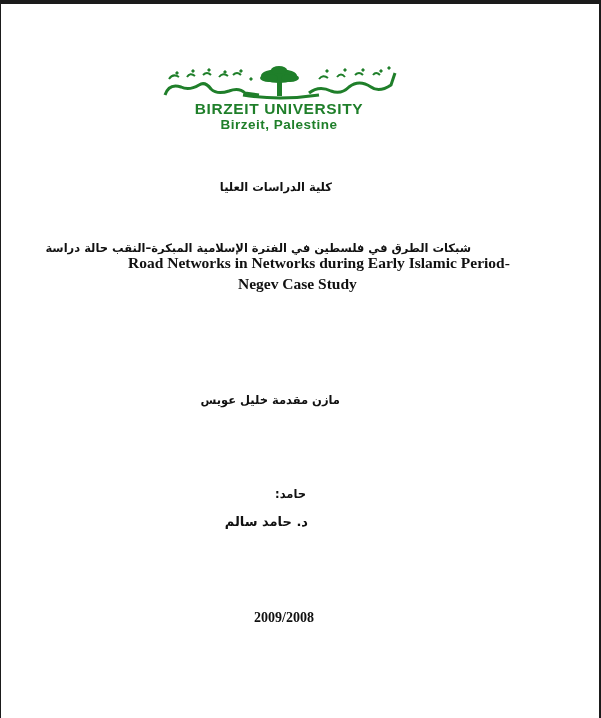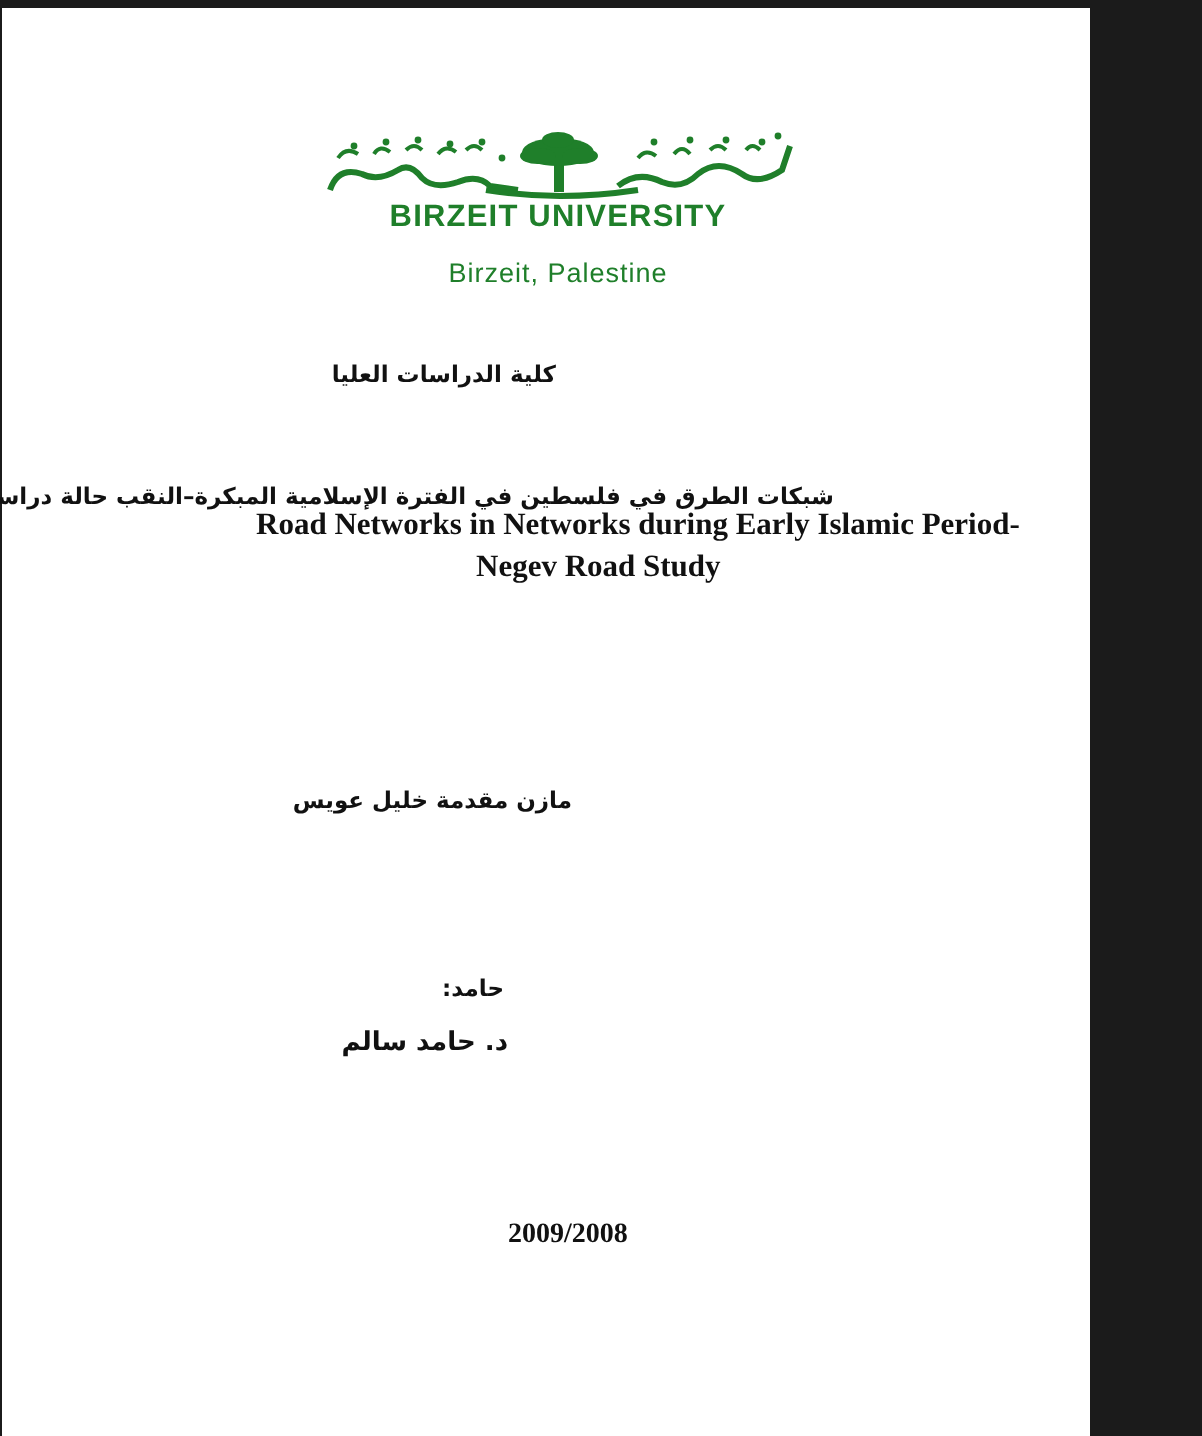--- a/index.html
+++ b/index.html
@@ -2,36 +2,36 @@
 <html><head>
   <meta charset="utf-8">
   <style>
     html, body { margin: 0; padding: 0; }
     body {
       width: 601px; height: 718px; position: relative; overflow: hidden;
       background: #1b1b1b;
       font-family: "Liberation Serif", serif;
     }
     .page {
-      position: absolute; left: 1px; top: 4px; width: 544px; height: 714px;
+      position: absolute; left: 1px; top: 4px; width: 598px; height: 714px;
       background: #ffffff;
     }
     .logo {
       position: absolute; left: 158px; top: 61px; width: 240px; height: 72px;
     }
     .logo svg { position: absolute; left: 0; top: 0; }
     .logo .uni-en {
       position: absolute; left: 0; top: 36px; width: 240px; text-align: center;
       font-family: "Liberation Sans", sans-serif; font-weight: bold;
       font-size: 15.5px; color: #1f7f2a; letter-spacing: 0.6px; line-height: 16px;
     }
     .logo .city-en {
       position: absolute; left: 0; top: 52px; width: 240px; text-align: center;
-      font-family: "Liberation Sans", sans-serif; font-weight: normal;
-      font-size: 13.5px; color: #1f7f2a; letter-spacing: 0.5px; line-height: 15px; margin-top: 12px;
+      font-family: "Liberation Sans", sans-serif; font-weight: bold;
+      font-size: 13.5px; color: #1f7f2a; letter-spacing: 0.5px; line-height: 15px;
     }
     .ar {
       position: absolute; direction: rtl; text-align: right; white-space: nowrap;
       font-family: "DejaVu Sans", sans-serif; font-weight: bold; color: #111; margin-top: 10px;
     }
     .en {
       position: absolute; white-space: nowrap; font-weight: bold; color: #111;
       font-family: "Liberation Serif", serif;
     }
   </style>
@@ -73,21 +73,21 @@
     <div class="uni-en">BIRZEIT UNIVERSITY</div>
     <div class="city-en">Birzeit, Palestine</div>
   </div>
 
   <div class="ar" style="right:267px; top:166px; font-size:11.5px;">كلية الدراسات العليا</div>
 
   <div class="ar" style="right:128px; top:227px; font-size:11.5px;">شبكات الطرق في فلسطين في الفترة الإسلامية المبكرة–النقب حالة دراسة</div>
 
   <div class="en" style="left:127px; top:250px; font-size:15.5px;">Road Networks in Networks during Early Islamic Period-</div>
 
-  <div class="en" style="left:237px; top:271px; font-size:15.5px;">Negev Road Study</div>
+  <div class="en" style="left:237px; top:271px; font-size:15.5px;">Negev Case Study</div>
 
 
   <div class="ar" style="right:259px; top:379px; font-size:11.5px;">مازن مقدمة خليل عويس</div>
 
   <div class="ar" style="right:293px; top:473px; font-size:11.5px;">حامد:</div>
 
   <div class="ar" style="right:291px; top:500px; font-size:13px;">د. حامد سالم</div>
 
   <div class="en" style="left:253px; top:606px; font-size:14px;">2009/2008</div>
 

